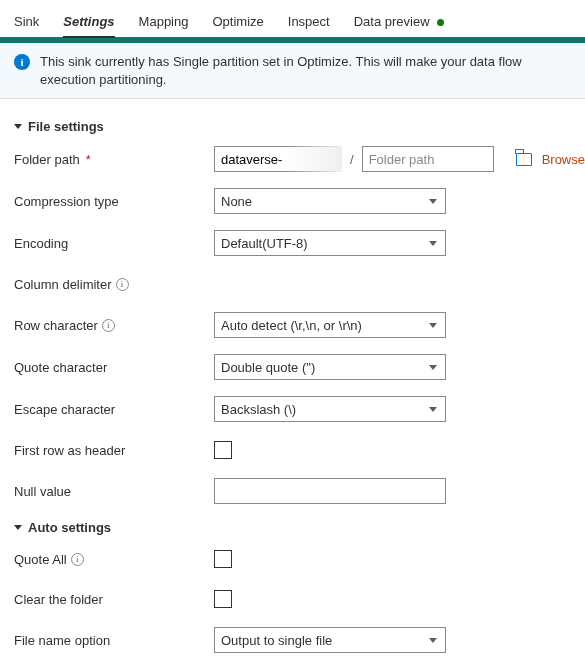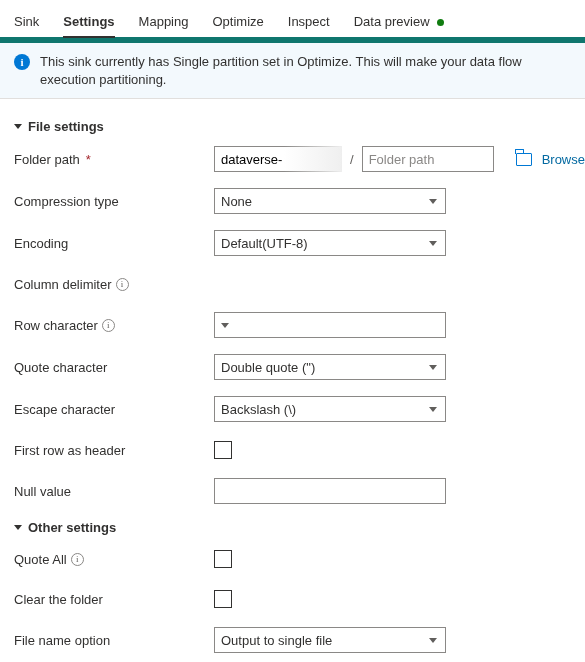--- a/index.html
+++ b/index.html
@@ -20,20 +20,21 @@
     align-items: center;
   }
   .tab {
     padding: 6px 0 8px 0;
     cursor: pointer;
     color: #323130;
     position: relative;
   }
   .tab.active {
     font-weight: 600;
+    font-style: italic;
   }
   .tab.active::after {
     content: "";
     position: absolute;
     left: 0; right: 0; bottom: -1px;
     height: 2px;
     background: #323130;
   }
   .dot {
     display: inline-block;
@@ -157,21 +158,21 @@
   }
   .folder-icon::before {
     content:"";
     position:absolute;
     top:-5px; left:-1.5px;
     width:7px; height:4px;
     border:1.5px solid #0078d4;
     border-bottom:none;
     border-radius:1px 1px 0 0;
   }
-  .browse-link { color:#0369a1; cursor:pointer; }
+  .browse-link { color:#c2410c; cursor:pointer; }
 </style>
 </head>
 <body>
 
 <div class="tabs">
   <div class="tab">Sink</div>
   <div class="tab active">Settings</div>
   <div class="tab">Mapping</div>
   <div class="tab">Optimize</div>
   <div class="tab">Inspect</div>
@@ -241,20 +242,21 @@
     </div>
   </div>
 
   <div class="form-row">
     <div class="label-col">
       <span>Row character</span>
       <span class="help">i</span>
     </div>
     <div class="control-col">
       <div class="select">
+        <span>Auto detect (\r,\n, or \r\n)</span>
         <span class="chev"></span>
       </div>
     </div>
   </div>
 
   <div class="form-row">
     <div class="label-col">
       <span>Quote character</span>
     </div>
     <div class="control-col">
@@ -290,21 +292,21 @@
     <div class="label-col">
       <span>Null value</span>
     </div>
     <div class="control-col">
       <input type="text" value="" style="">
     </div>
   </div>
 
   <div class="section-header">
     <span class="caret"></span>
-    <span>Other settings</span>
+    <span>Auto settings</span>
   </div>
 
   <div class="form-row">
     <div class="label-col">
       <span>Quote All</span>
       <span class="help">i</span>
     </div>
     <div class="control-col">
       <div class="checkbox"></div>
     </div>

